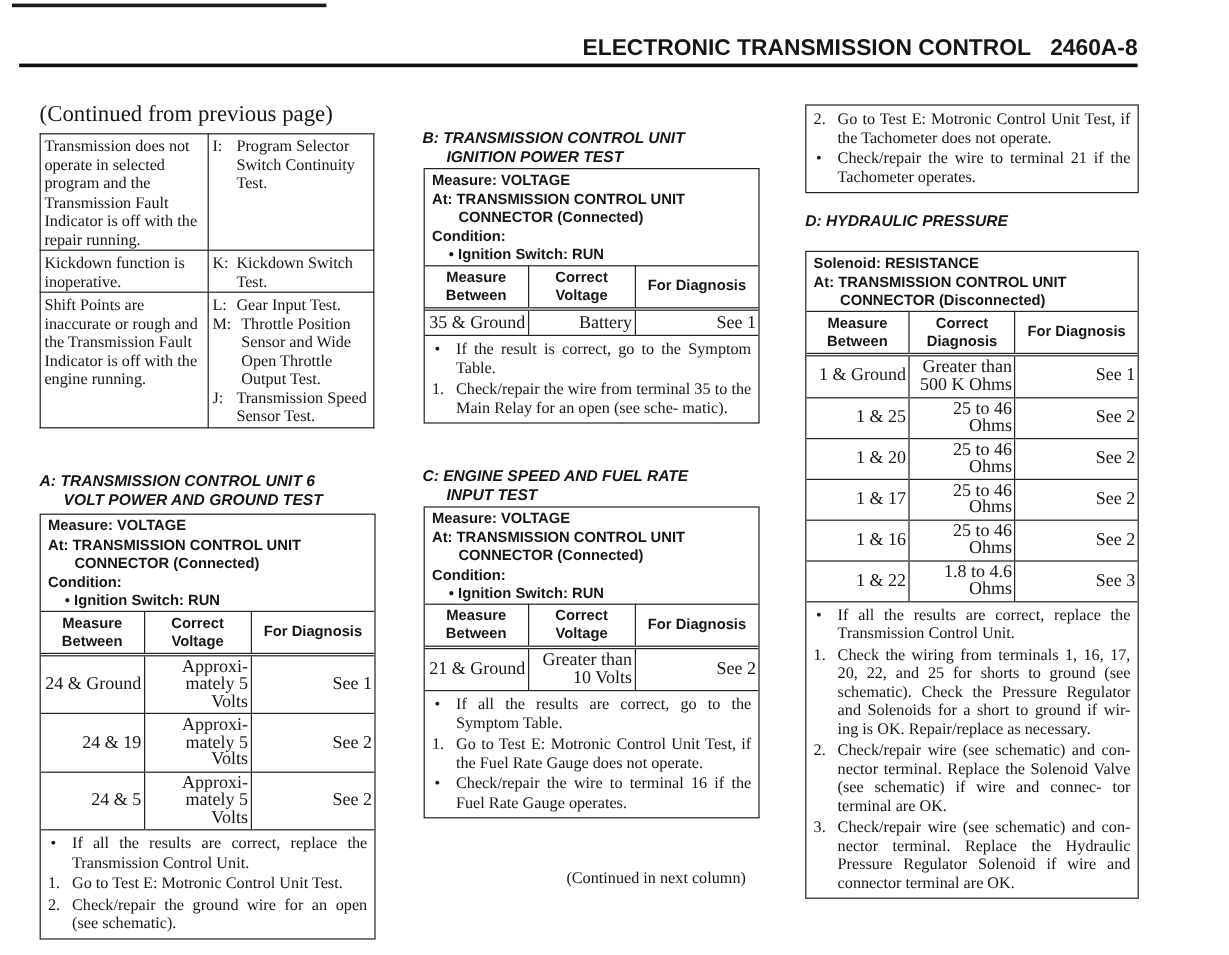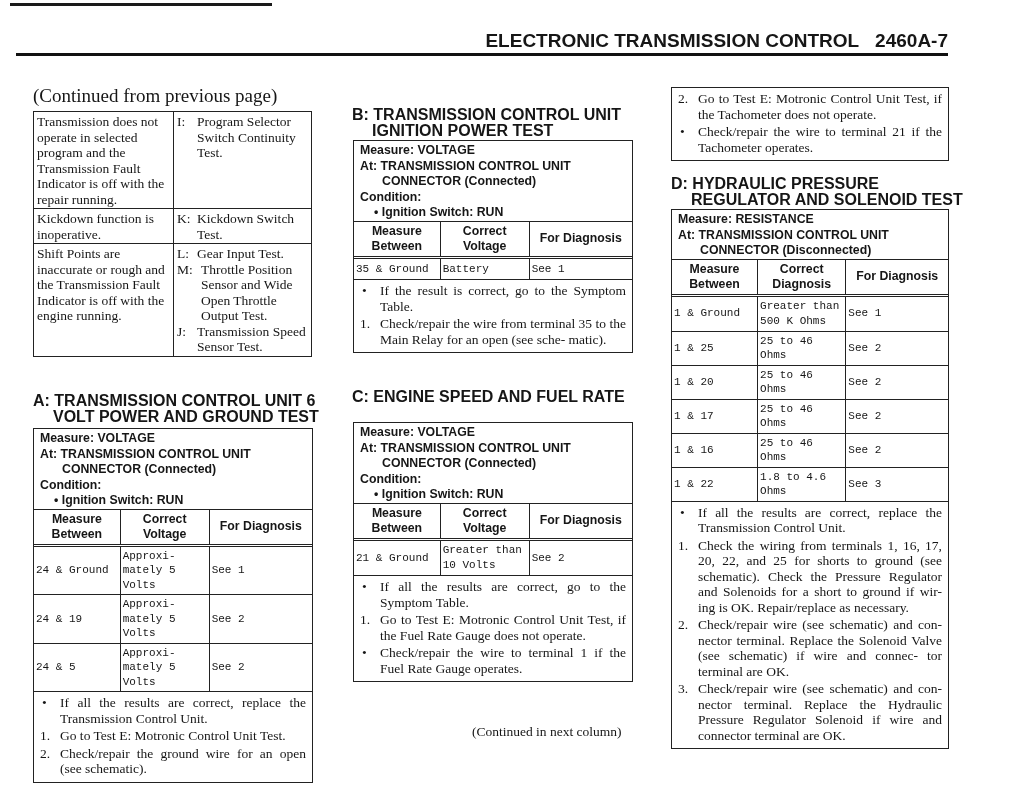--- a/index.html
+++ b/index.html
@@ -14,47 +14,47 @@
 
   .continued-from { position: absolute; left: 33px; top: 85px; font-size: 19px; }
 
   
   .symptom { position: absolute; left: 33px; top: 111px; width: 279px; border: 1.5px solid #222; border-collapse: collapse; font-size: 13.5px; line-height: 15.5px; }
   .symptom td { border: 1.5px solid #222; vertical-align: top; padding: 2px 3px 1px 3px; }
   .symptom td.c1 { width: 140px; }
   .symptom .code { display: flex; }
   .symptom .code .k { width: 18px; flex: none; }
 
-  .sec-title { position: absolute; font-family: "Liberation Sans", "DejaVu Sans", sans-serif; font-weight: bold; font-size: 16px; line-height: 15.5px; }
+  .sec-title { position: absolute; font-family: "Liberation Sans", "DejaVu Sans", sans-serif; font-weight: bold; font-size: 13px; line-height: 15.5px; font-style: italic; }
   .sec-title .l2 { padding-left: 20px; display: block; }
 
   .box { position: absolute; border: 1.5px solid #222; background: #fff; }
   .info { font-family: "Liberation Sans", "DejaVu Sans", sans-serif; font-weight: bold; font-size: 12.3px; line-height: 15.5px; padding: 2px 6px 0 6px; }
   .info .ind { padding-left: 22px; display: block; }
   .info .ind2 { padding-left: 14px; display: block; }
 
   table.mt { width: 100%; border-collapse: collapse; }
   table.mt th { font-family: "Liberation Sans", "DejaVu Sans", sans-serif; font-weight: bold; font-size: 12.3px; line-height: 15px; border-top: 1.5px solid #222; border-right: 1.5px solid #222; border-bottom: 3px double #222; padding: 2px 2px; text-align: center; }
-  table.mt td { font-family: Liberation Mono, monospace; font-size: 11px; line-height: 14.5px; border-top: 1.5px solid #222; border-right: 1.5px solid #222; padding: 2px 2px; text-align: left; vertical-align: middle; }
+  table.mt td { font-family: Liberation Serif, serif; font-size: 15px; line-height: 14.5px; border-top: 1.5px solid #222; border-right: 1.5px solid #222; padding: 2px 2px; text-align: right; vertical-align: middle; }
   table.mt th:last-child, table.mt td:last-child { border-right: none; margin-left: 19px; }
 
   .notes { border-top: 1.5px solid #222; font-family: "Liberation Serif", "DejaVu Serif", serif; font-size: 13.5px; line-height: 15.5px; padding: 3px 6px 3px 6px; }
   .note { display: flex; margin-bottom: 2px; text-align: justify; }
   .note .m { width: 20px; flex: none; }
   .note .m.b { padding-left: 2px; }
   .note .t { flex: 1; }
 
   .continued-next { position: absolute; left: 472px; top: 724px; font-size: 13.5px; }
 </style>
 </head>
 <body>
 
 <div class="top-rule"></div>
 <div class="header-wrap">
-  <span>ELECTRONIC TRANSMISSION CONTROL</span><span class="pg">2460A-7</span>
+  <span>ELECTRONIC TRANSMISSION CONTROL</span><span class="pg">2460A-8</span>
 </div>
 <div class="header-rule"></div>
 
 <div class="continued-from">(Continued from previous page)</div>
 
 <table class="symptom">
   <tbody id="symptom-body">
       <tr>
         <td class="c1">Transmission does not operate in selected program and the Transmission Fault Indicator is off with the repair running.</td>
         <td>
@@ -182,20 +182,21 @@
       </div>
       <div class="note">
         <span class="m">1.</span>
         <span class="t">Check/repair the wire from terminal 35 to the Main Relay for an open (see sche- matic).</span>
       </div>
     </div>
 </div>
 
 <div class="sec-title" style="left:352px; top:389px;">
   <span>C: ENGINE SPEED AND FUEL RATE</span>
+  <span class="l2">INPUT TEST</span>
 </div>
 <div class="box" style="left:353px; top:422px; width:280px;">
   <div class="info">
     <div>Measure: VOLTAGE</div>
     <div>At: TRANSMISSION CONTROL UNIT</div>
     <div class="ind">CONNECTOR (Connected)</div>
     <div>Condition:</div>
     <div class="ind2">• Ignition Switch: RUN</div>
   </div>
   <table class="mt">
@@ -218,46 +219,45 @@
       <div class="note">
         <span class="m b">•</span>
         <span class="t">If all the results are correct, go to the Symptom Table.</span>
       </div>
       <div class="note">
         <span class="m">1.</span>
         <span class="t">Go to Test E: Motronic Control Unit Test, if the Fuel Rate Gauge does not operate.</span>
       </div>
       <div class="note">
         <span class="m b">•</span>
-        <span class="t">Check/repair the wire to terminal 1 if the Fuel Rate Gauge operates.</span>
+        <span class="t">Check/repair the wire to terminal 16 if the Fuel Rate Gauge operates.</span>
       </div>
     </div>
 </div>
 <div class="continued-next">(Continued in next column)</div>
 
 <div class="box" style="left:671px; top:87px; width:278px;">
   <div class="notes" style="border-top:none;">
       <div class="note">
         <span class="m">2.</span>
         <span class="t">Go to Test E: Motronic Control Unit Test, if the Tachometer does not operate.</span>
       </div>
       <div class="note">
         <span class="m b">•</span>
         <span class="t">Check/repair the wire to terminal 21 if the Tachometer operates.</span>
       </div>
     </div>
 </div>
 
 <div class="sec-title" style="left:671px; top:176px;">
   <span>D: HYDRAULIC PRESSURE</span>
-  <span class="l2">REGULATOR AND SOLENOID TEST</span>
 </div>
 <div class="box" style="left:671px; top:209px; width:278px;">
   <div class="info">
-    <div>Measure: RESISTANCE</div>
+    <div>Solenoid: RESISTANCE</div>
     <div>At: TRANSMISSION CONTROL UNIT</div>
     <div class="ind">CONNECTOR (Disconnected)</div>
   </div>
   <table class="mt">
       <thead>
         <tr>
           <th style="width: 31%;">Measure Between</th>
           <th style="width: 32%;">Correct Diagnosis</th>
           <th style="width: 37%;">For Diagnosis</th>
         </tr>

